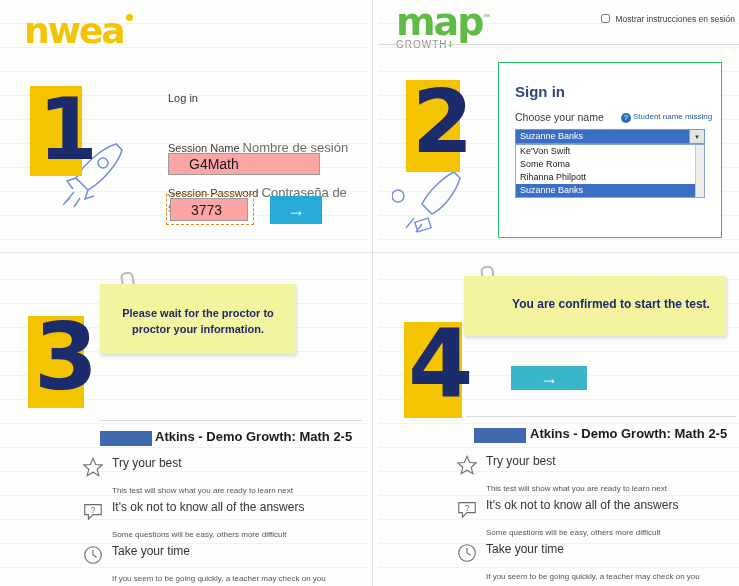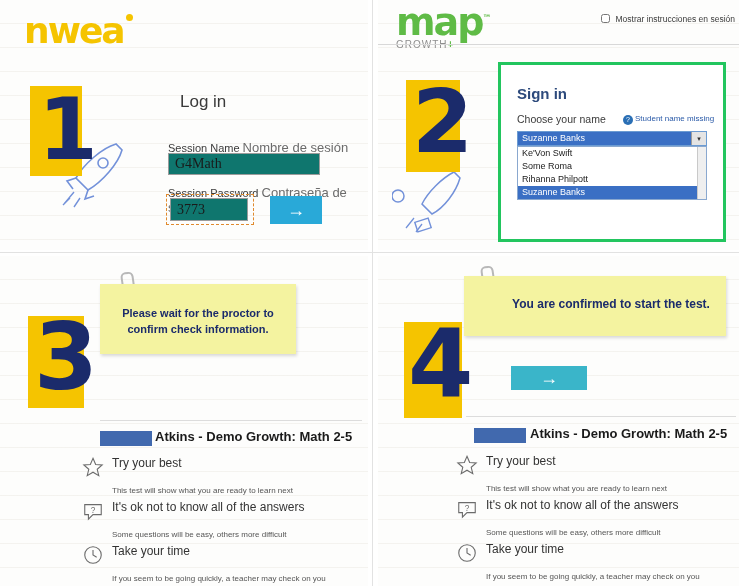--- a/index.html
+++ b/index.html
@@ -105,42 +105,42 @@
     font-size: 10px;
     color: #8d8d8d;
     letter-spacing: 1px;
     margin-top: 1px;
   }
   .map-growth .plus { color: #5fbb46; font-weight: bold; }
 
   
   .login-title {
     position: absolute;
-    left: 180px; top: 92px;
-    font-size: 17px;
+    left: 168px; top: 92px;
+    font-size: 11px;
     color: #3a3a3a;
   }
   .field-label {
     position: absolute;
     font-size: 11px;
     color: #3a3a3a;
   }
   .field-label .sub {
     font-size: 13px;
     color: #6b6b6b;
   }
   .text-input {
     position: absolute;
     border: 1px solid #9b9b9b;
-    background: #0f766e;
+    background: #fca5a5;
     font-size: 14px;
     color: #1a1a1a;
-    padding: 2px 6px;
+    padding: 2px 20px;
     box-sizing: border-box;
-    font-family: Liberation Serif, serif;
+    font-family: Liberation Sans, sans-serif;
   }
   .dashed-hl {
     position: absolute;
     border: 1px dashed #e08a2e;
     box-sizing: border-box;
     pointer-events: none;
   }
   .arrow-btn {
     position: absolute;
     background: #29a9d8;
@@ -161,21 +161,21 @@
     fill: none;
     opacity: 0.85;
   }
 
   
   .signin-card {
     position: absolute;
     left: 120px; top: 62px;
     width: 222px; height: 174px;
     background: #ffffff;
-    border: 3px solid #22c55e;
+    border: 1px solid #22c55e;
   }
   .signin-title {
     position: absolute;
     left: 16px; top: 20px;
     font-size: 15px;
     font-weight: bold;
     color: #2d4a7c;
   }
   .choose-label {
     position: absolute;
@@ -433,21 +433,21 @@
   <div class="panel" id="panel3">
     <div class="paper-lines"></div>
 
     <div class="step-block" style="left:28px; top:320px; width:56px; height:92px; top:60px;"></div>
     <div class="step-num" style="left:34px; top:56px; font-size:92px;">3</div>
 
     <div class="clip" style="left:122px; top:16px;"></div>
     <div class="sticky" style="left:100px; top:28px; width:196px; height:70px;">
       <div class="sticky-text" style="top:22px;">
         <div>Please wait for the proctor to</div>
-        <div>confirm check information.</div>
+        <div>proctor your information.</div>
       </div>
     </div>
 
     <div class="hr-light" style="left:100px; top:164px; width:262px;"></div>
 
     <div class="bluebar" style="left:100px; top:175px; width:52px;"></div>
     <div class="test-title" style="left:155px; top:173px;">Atkins - Demo Growth: Math 2-5</div>
 
     <div class="tip" style="left:82px; top:200px; width:270px;">
       <svg class="tip-icon" viewBox="0 0 24 24">

